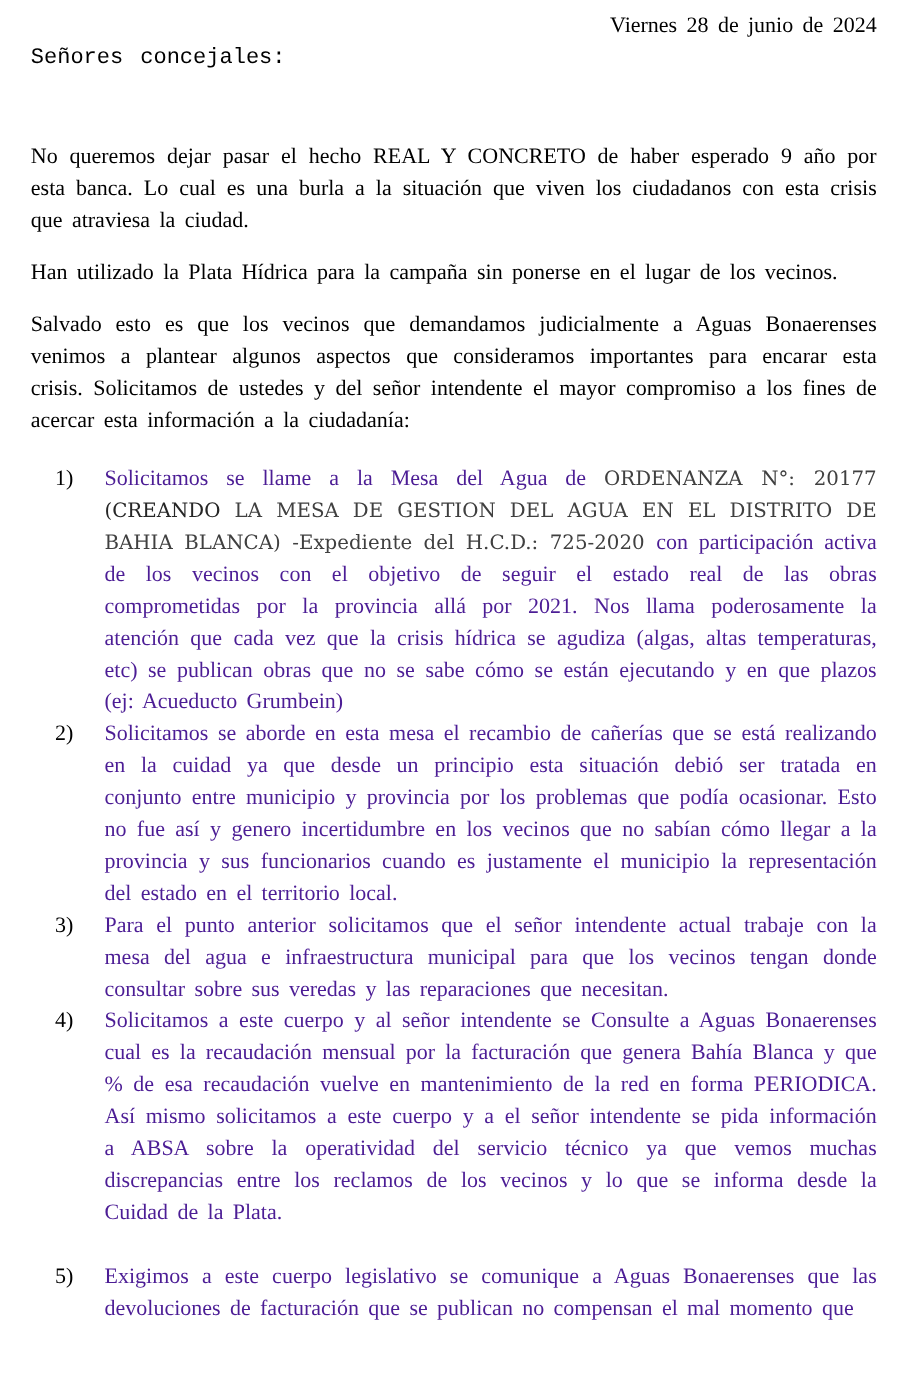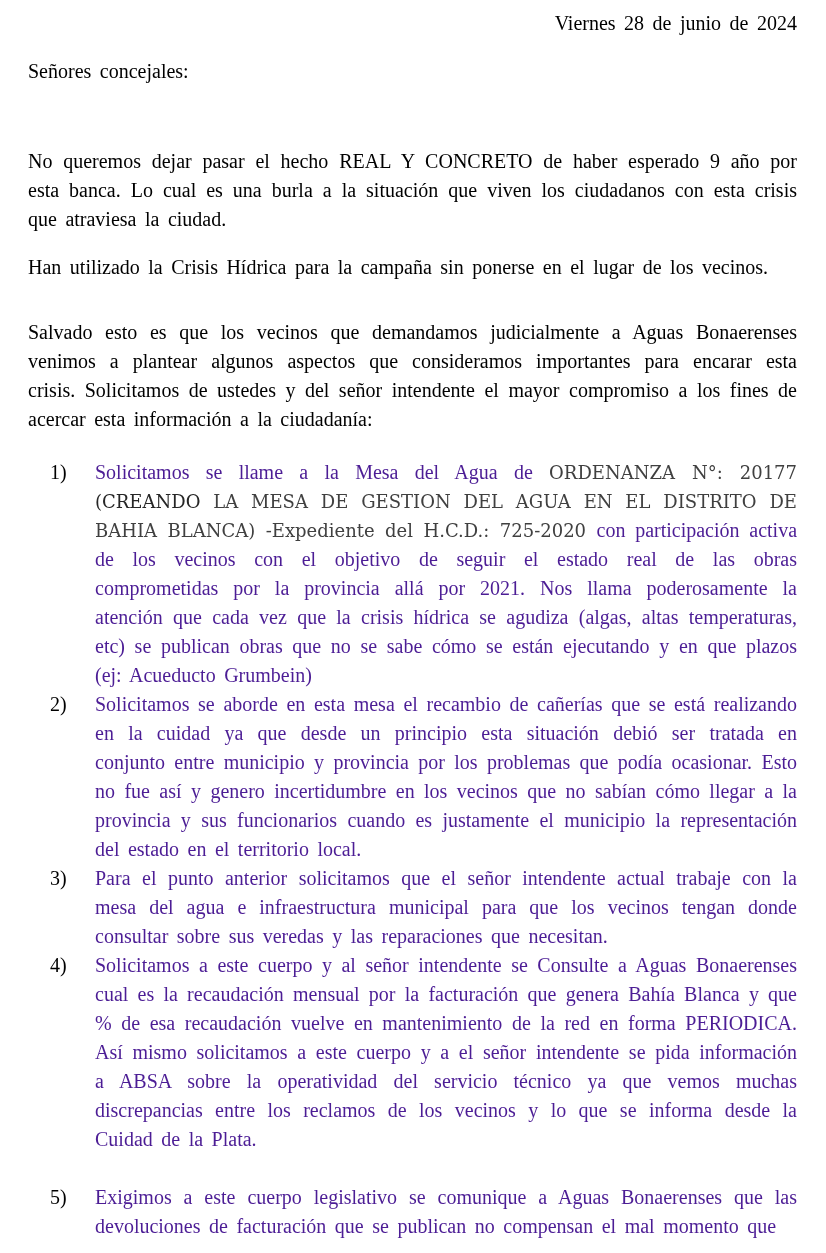--- a/index.html
+++ b/index.html
@@ -14,28 +14,28 @@
     font-size: 20px;
     line-height: 29px;
     padding: 9px 29px 16px 28px;
     word-spacing: 3.5px;
     overflow: hidden;
   }
   .date-line {
     text-align: right;
   }
   .salutation {
-    margin-top: 19px;
+    font-family: Liberation Mono, monospace;
   }
   .intro-paragraph {
     text-align: justify;
   }
   .intro .intro-paragraph:nth-of-type(1) { margin-top: 61px; }
   .intro .intro-paragraph:nth-of-type(2) { margin-top: 19px; }
-  .intro .intro-paragraph:nth-of-type(3) { margin-top: 36px; }
+  .intro .intro-paragraph:nth-of-type(3) { margin-top: 18px; }
   .request-list {
     margin-top: 24px;
     padding-left: 22px;
   }
   .list-item {
     display: flex;
   }
   .list-item:last-child {
     margin-top: 29px; 
   }
@@ -64,21 +64,21 @@
 <body>
 
 <div class="page">
   <div class="date-line">Viernes 28 de junio de 2024</div>
 
   <div class="salutation">Señores concejales:</div>
 
   <div class="intro">
   <p class="intro-paragraph">No queremos dejar pasar el hecho REAL Y CONCRETO de haber esperado  9 año por esta banca. Lo cual es una burla a la situación que viven los ciudadanos con esta crisis que atraviesa la ciudad.</p>
 
-  <p class="intro-paragraph">Han utilizado la Crisis  Hídrica para la campaña sin ponerse en el lugar de los vecinos.</p>
+  <p class="intro-paragraph">Han utilizado la Plata  Hídrica para la campaña sin ponerse en el lugar de los vecinos.</p>
 
   <p class="intro-paragraph">Salvado esto es que los vecinos que demandamos judicialmente a Aguas Bonaerenses venimos a plantear algunos aspectos que consideramos importantes para encarar esta crisis.  Solicitamos de ustedes y del señor intendente el mayor compromiso a los fines de acercar  esta información a la ciudadanía:</p>
 </div>
 
   <div class="request-list">
   <div class="list-item">
     <span class="item-num">1)</span>
     <span class="item-body"><span class="seg-normal">Solicitamos se llame a la Mesa del Agua de </span><span class="seg-pasted">ORDENANZA N°: 20177 </span><span class="seg-pasted-dark">(CREANDO </span><span class="seg-pasted">LA MESA DE GESTION DEL AGUA EN EL DISTRITO DE BAHIA BLANCA) -Expediente del H.C.D.: 725-2020 </span><span class="seg-normal">con participación activa  de los vecinos   con el objetivo   de seguir el estado real de las obras comprometidas por la provincia   allá por 2021. Nos llama poderosamente la atención que cada vez que la crisis hídrica se agudiza (algas, altas temperaturas, etc)   se publican obras que no se sabe cómo se están ejecutando y en que plazos (ej: Acueducto Grumbein)</span></span>
   </div>
 

